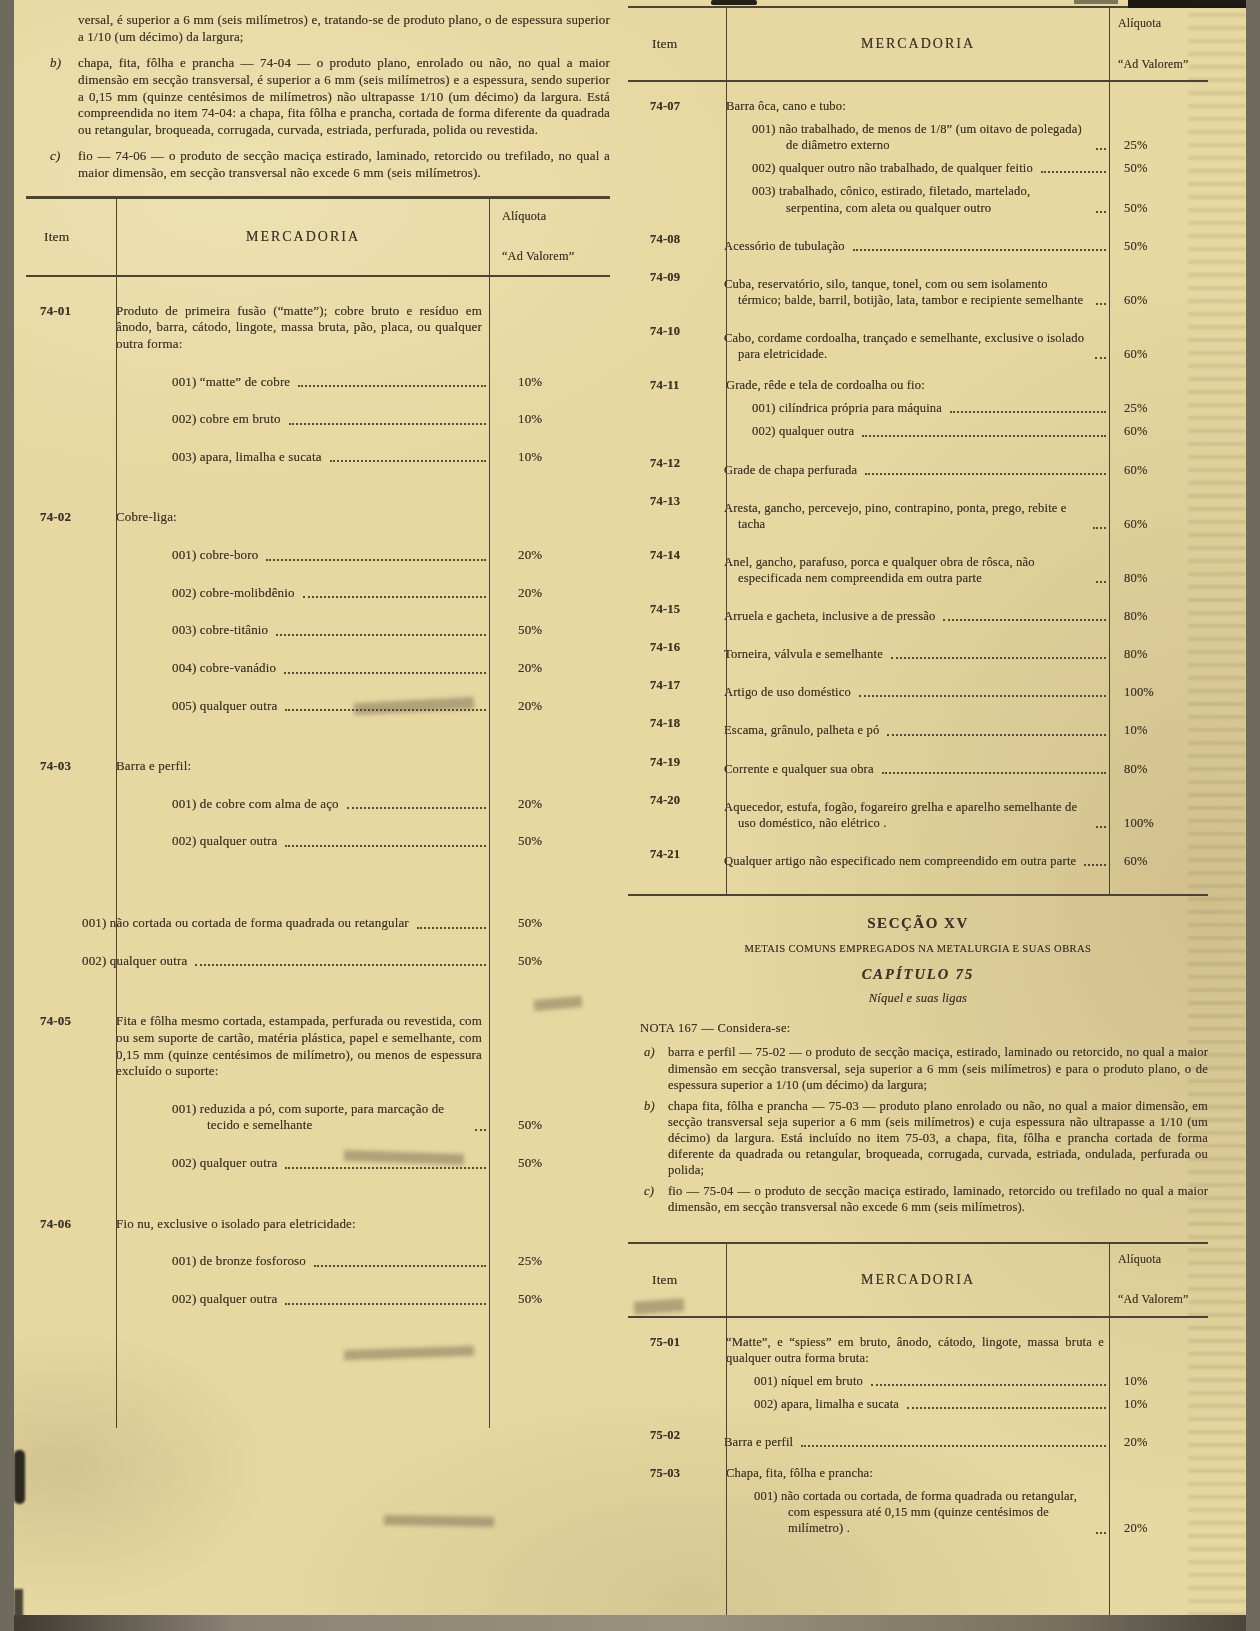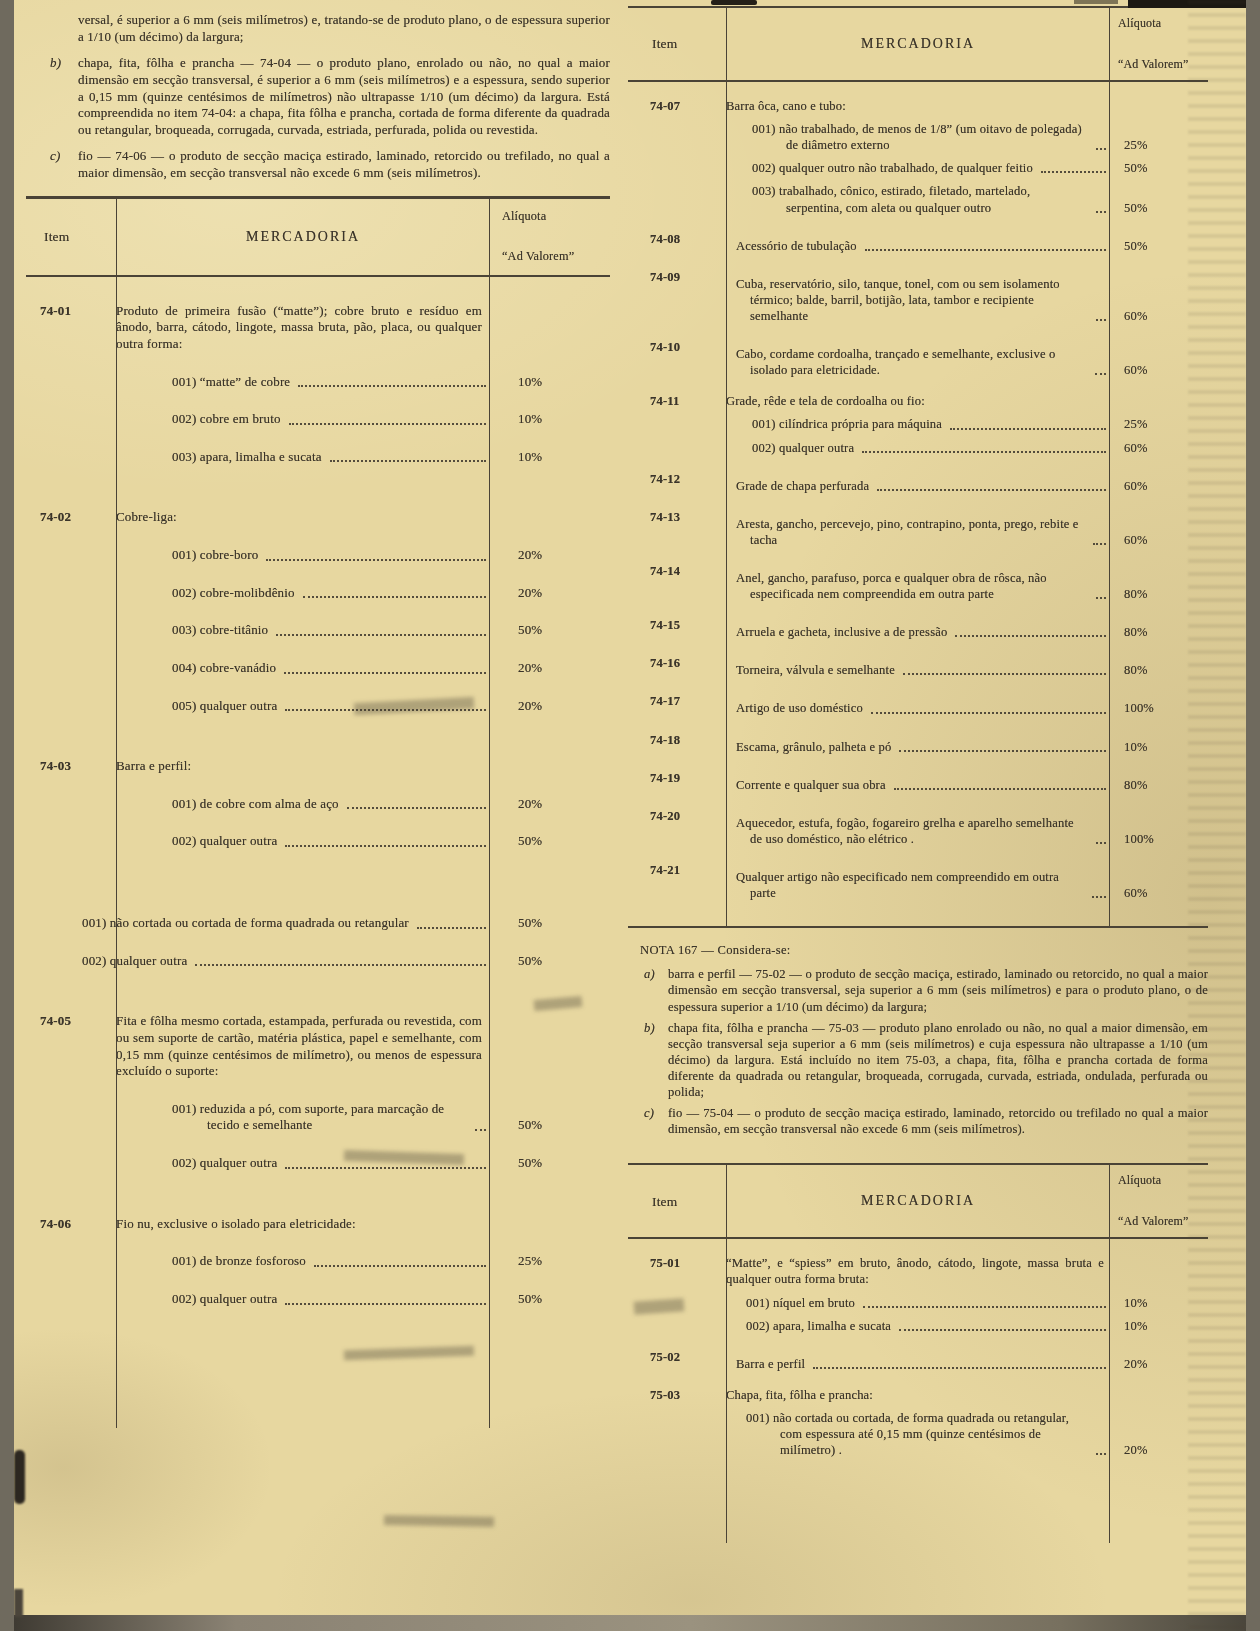--- a/index.html
+++ b/index.html
@@ -39,21 +39,21 @@
   .h-item{display:flex;align-items:center;font-size:13.5px}
   .h-merc{flex:1;display:flex;align-items:center;justify-content:center;letter-spacing:2px;font-size:14px}
   .h-rate{display:flex;flex-direction:column;justify-content:space-between;font-size:12.3px}
 
   .trow{display:flex}
   .c-item{font-weight:bold}
   .c-body{flex:1;min-width:0}
   .desc{text-align:justify}
   .line{display:flex;align-items:flex-end}
   .ltext{flex:0 1 auto;padding-left:2.7em;text-indent:-2.7em}
-  .line.main .ltext{padding-left:24px;text-indent:-14px}
+  .line.main .ltext{padding-left:12px;text-indent:-14px}
   .leader{flex:1 1 14px;min-width:10px;border-bottom:2px dotted rgba(58,52,42,.85);margin:0 4px 3px 8px}
   .rate{font-weight:normal;white-space:nowrap}
 
   
   .tbl-left{border-top:3px solid var(--rule)}
   .tbl-left .vrule{bottom:-120px}
   .tbl-left .vrule-item{left:90px}
   .tbl-left .vrule-rate{right:120px}
   .tbl-left .thead{height:78px}
   .tbl-left .h-item{flex:0 0 90px;padding-left:18px}
@@ -75,21 +75,21 @@
   .tbl-right .tbody{padding-top:16px}
   .tbl-right .trow{margin-bottom:15px}
   .tbl-right .c-item{flex:0 0 98px;padding-left:22px}
   .tbl-right .desc{margin-right:104px;margin-bottom:2px}
   .tbl-right .line{margin-top:7px;padding-left:26px}
   .tbl-right .line.main{padding-left:0}
   .tbl-right .rate{flex:0 0 98px;padding-left:14px}
 
   .tbl2{border-bottom:none;margin-top:26px}
   .tbl2 .vrule{bottom:-60px}
-  .tbl2 .line{padding-left:20px}
+  .tbl2 .line{padding-left:28px}
 
   
   .section-head{margin-top:18px;text-align:center}
   .sec-title{font-weight:bold;font-size:15px;letter-spacing:1.5px}
   .sec-sub{font-size:10.6px;margin-top:9px;letter-spacing:.4px}
   .sec-chapter{font-style:italic;font-weight:bold;font-size:14.5px;margin-top:9px;letter-spacing:2px}
   .sec-chapter-sub{font-style:italic;font-size:12.6px;margin-top:7px}
   .nota{margin-top:14px}
   .nota-head{margin:0 0 8px 12px;letter-spacing:.3px}
   .nota-item{display:flex;margin:0 0 5px 14px}
@@ -442,20 +442,26 @@
               <div class="line main">
                 <span class="ltext">Qualquer artigo não especificado nem compreendido em outra parte</span>
                 <span class="leader"></span>
                 <span class="rate">60%</span>
               </div>
             </div>
           </div>
         </div>
     </div>
 
+    <div class="section-head">
+      <div class="sec-title">SECÇÃO XV</div>
+      <div class="sec-sub">METAIS COMUNS EMPREGADOS NA METALURGIA E SUAS OBRAS</div>
+      <div class="sec-chapter">CAPÍTULO 75</div>
+      <div class="sec-chapter-sub">Níquel e suas ligas</div>
+    </div>
 
     <div class="nota">
       <p class="nota-head">NOTA 167 — Considera-se:</p>
       <div class="nota-item">
         <span class="ilabel">a)</span>
         <span class="itext">barra e perfil — 75-02 — o produto de secção maciça, estirado, laminado ou retorcido, no qual a maior dimensão em secção transversal, seja superior a 6 mm (seis milímetros) e para o produto plano, o de espessura superior a 1/10 (um décimo) da largura;</span>
       </div>
       <div class="nota-item">
         <span class="ilabel">b)</span>
         <span class="itext">chapa fita, fôlha e prancha — 75-03 — produto plano enrolado ou não, no qual a maior dimensão, em secção transversal seja superior a 6 mm (seis milímetros) e cuja espessura não ultrapasse a 1/10 (um décimo) da largura. Está incluído no item 75-03, a chapa, fita, fôlha e prancha cortada de forma diferente da quadrada ou retangular, broqueada, corrugada, curvada, estriada, ondulada, perfurada ou polida;</span>

